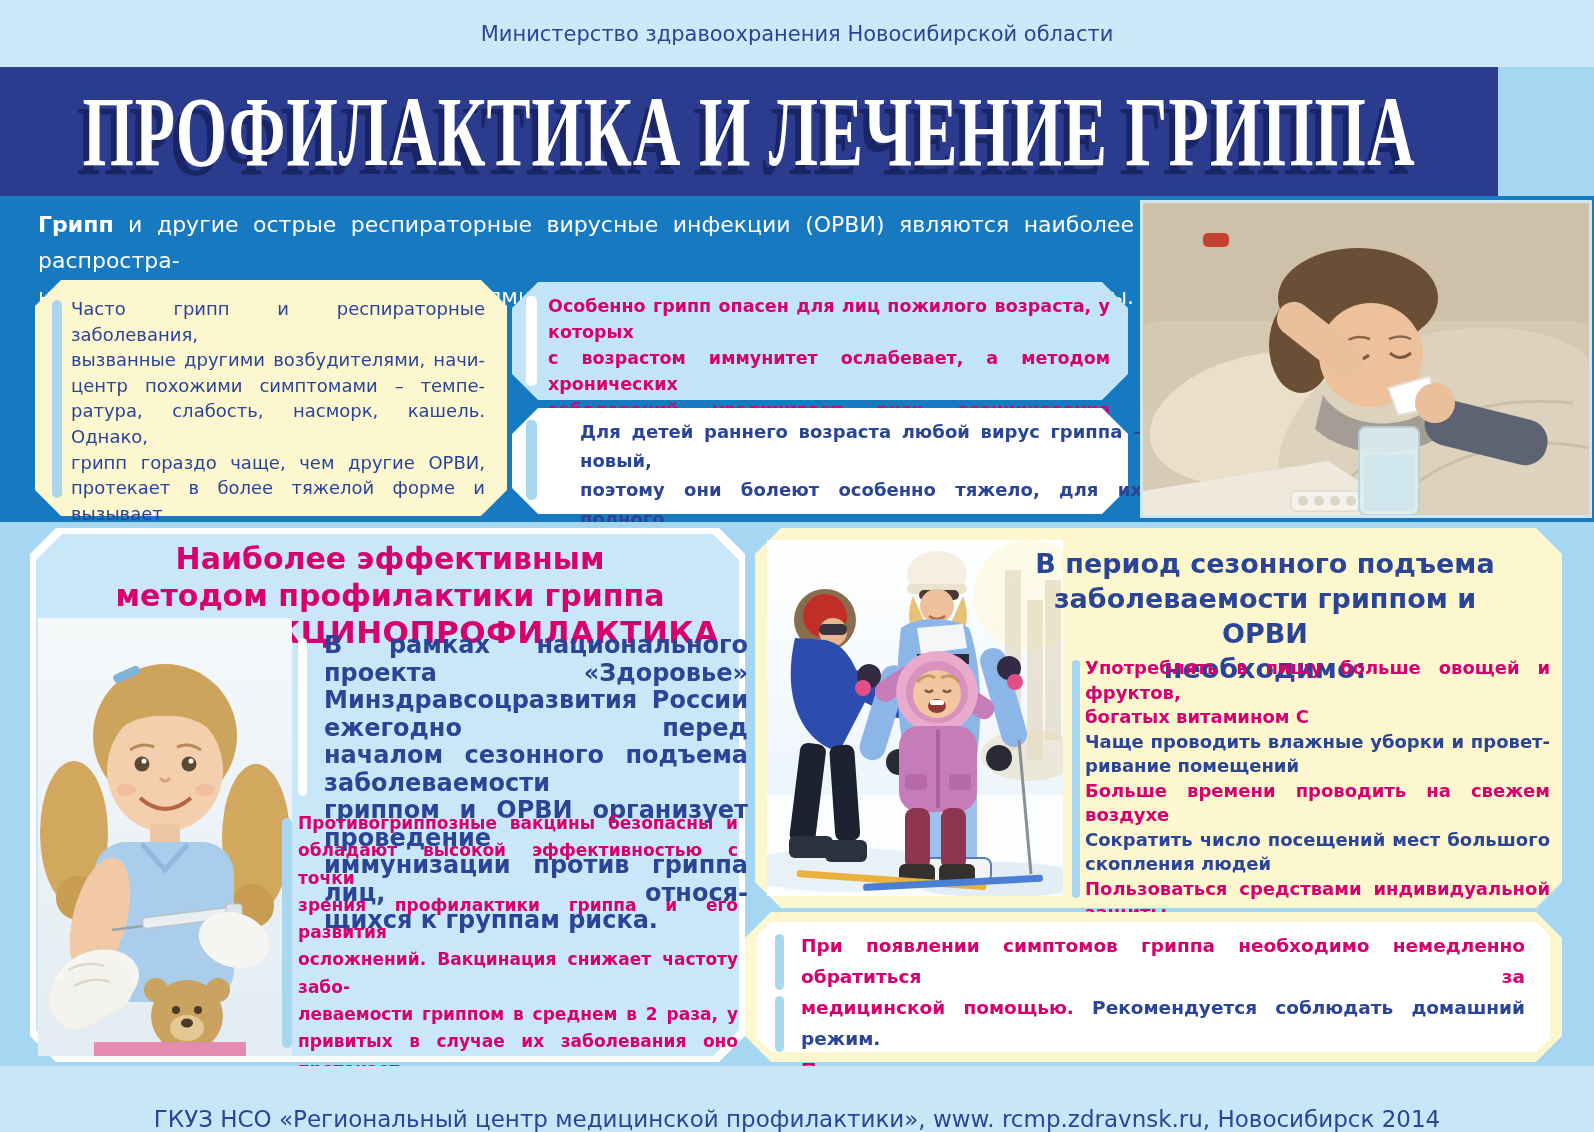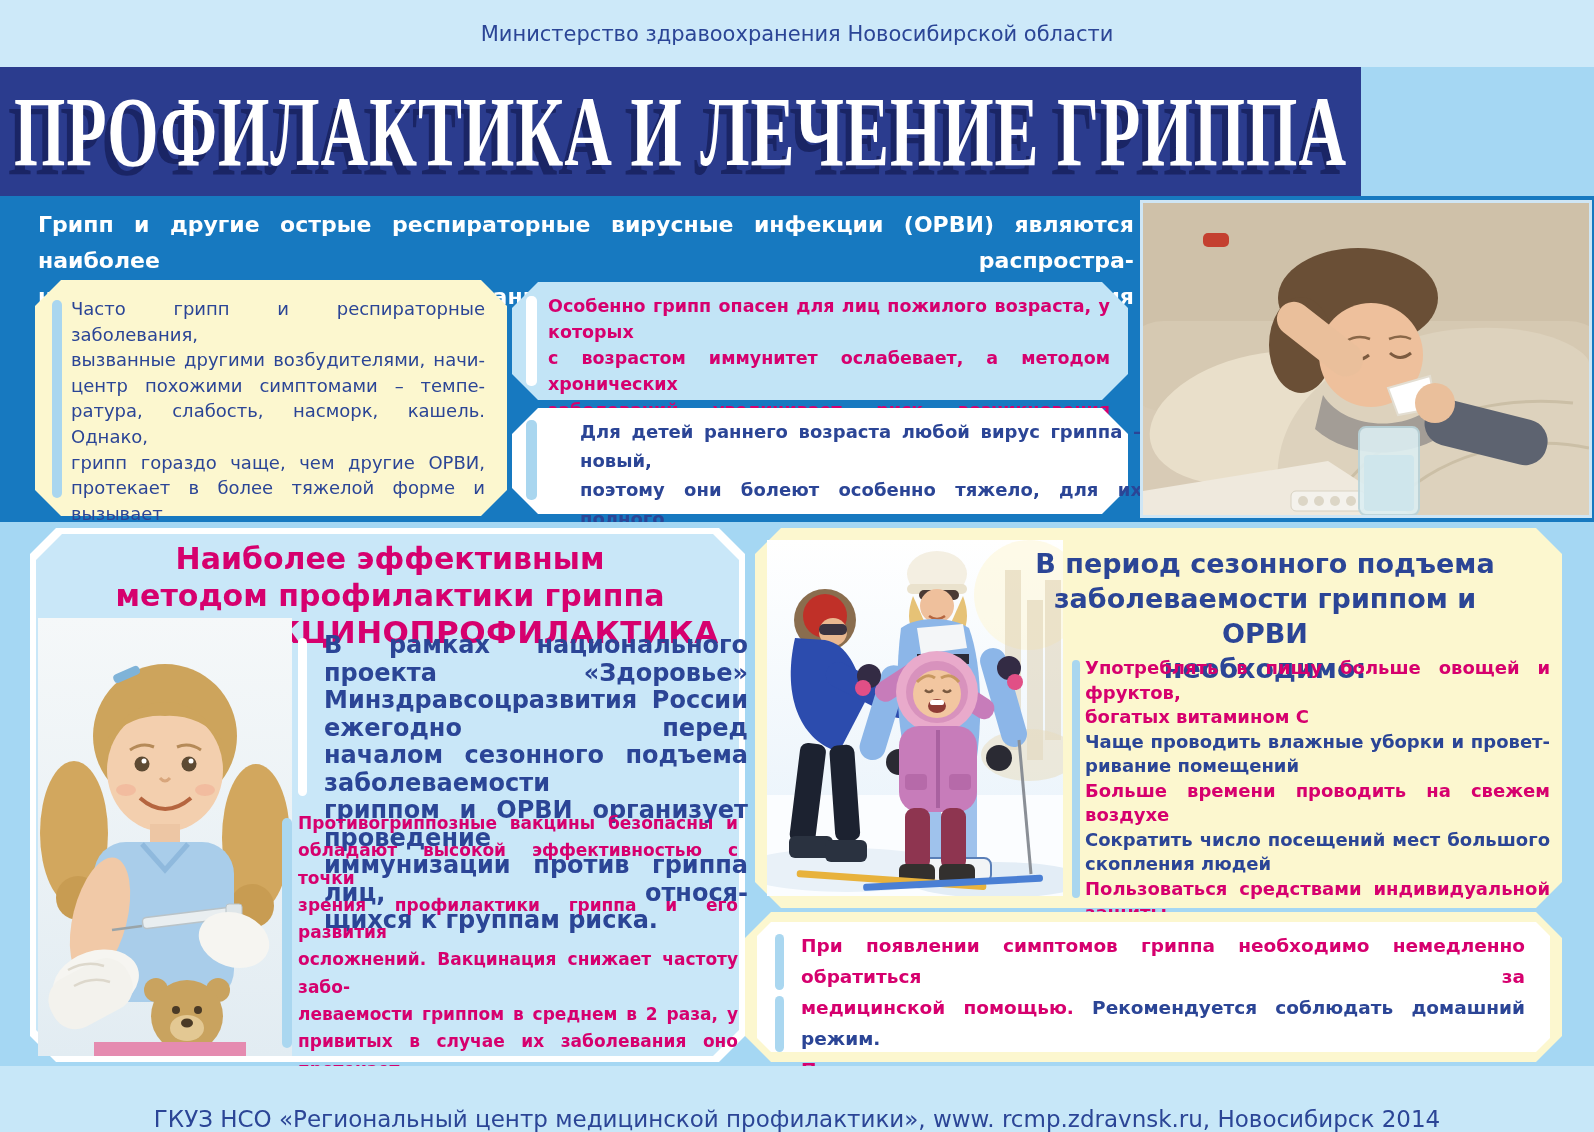--- a/index.html
+++ b/index.html
@@ -4,21 +4,21 @@
 <style>
   html,body{margin:0;padding:0;background:#666;}
   .poster{position:relative;width:1594px;height:1132px;overflow:hidden;
           font-family:"DejaVu Sans",sans-serif;background:#a5d7f3;}
   .abs{position:absolute;}
 
   
   .band-header{left:0;top:0;width:1594px;height:67px;background:#cde9f9;
                display:flex;align-items:center;justify-content:center;
                color:#2b4596;font-size:21px;}
-  .band-title{left:0;top:67px;width:1361px;height:129px;background:#2b3c8e;
+  .band-title{left:0;top:67px;width:1498px;height:129px;background:#2b3c8e;
               display:flex;align-items:center;justify-content:center;}
   .main-title{font-family:"Liberation Serif","DejaVu Serif",serif;font-weight:bold;
               font-size:66px;color:#ffffff;letter-spacing:1px;white-space:nowrap;
               display:inline-block;transform:scaleY(1.5);
               text-shadow:-6px 6px 0 #1a2565;}
   .band-main{left:0;top:196px;width:1594px;height:326px;background:#1779c0;}
   .band-lower{left:0;top:522px;width:1594px;height:544px;background:#a5d7f3;}
   .band-footer{left:0;top:1066px;width:1594px;height:66px;background:#c7e7f8;
                display:flex;align-items:flex-end;justify-content:center;
                color:#2b4596;font-size:23px;}
@@ -29,21 +29,21 @@
   .ch14{clip-path:polygon(14px 0,calc(100% - 14px) 0,100% 14px,100% calc(100% - 14px),
         calc(100% - 14px) 100%,14px 100%,0 calc(100% - 14px),0 14px);}
 
   .vbar{position:absolute;border-radius:5px;}
 
   .line{text-align:justify;}
   .jl{text-align-last:justify;}
   .t-blue{color:#2b4596;}
   .t-pink{color:#d6006e;}
 
-  .intro-text{left:38px;top:207px;width:1096px;font-size:22px;font-weight:bold;
+  .intro-text{left:38px;top:207px;width:1096px;font-size:22px;font-weight:normal;
               color:#ffffff;line-height:36px;}
 
   .often-box{left:35px;top:280px;width:472px;height:236px;background:#fcf7cf;}
   .often-text{left:71px;top:296px;width:414px;font-size:18px;font-weight:normal;line-height:25.6px;}
 
   .elderly-box{left:512px;top:282px;width:616px;height:118px;background:#c2e4f6;}
   .elderly-text{left:548px;top:293px;width:562px;font-size:17.5px;font-weight:bold;line-height:26px;}
 
   .children-box{left:512px;top:408px;width:616px;height:106px;background:#ffffff;}
   .children-text{left:548px;top:417px;width:562px;font-size:18px;font-weight:bold;line-height:29px;margin-left:32px;}

